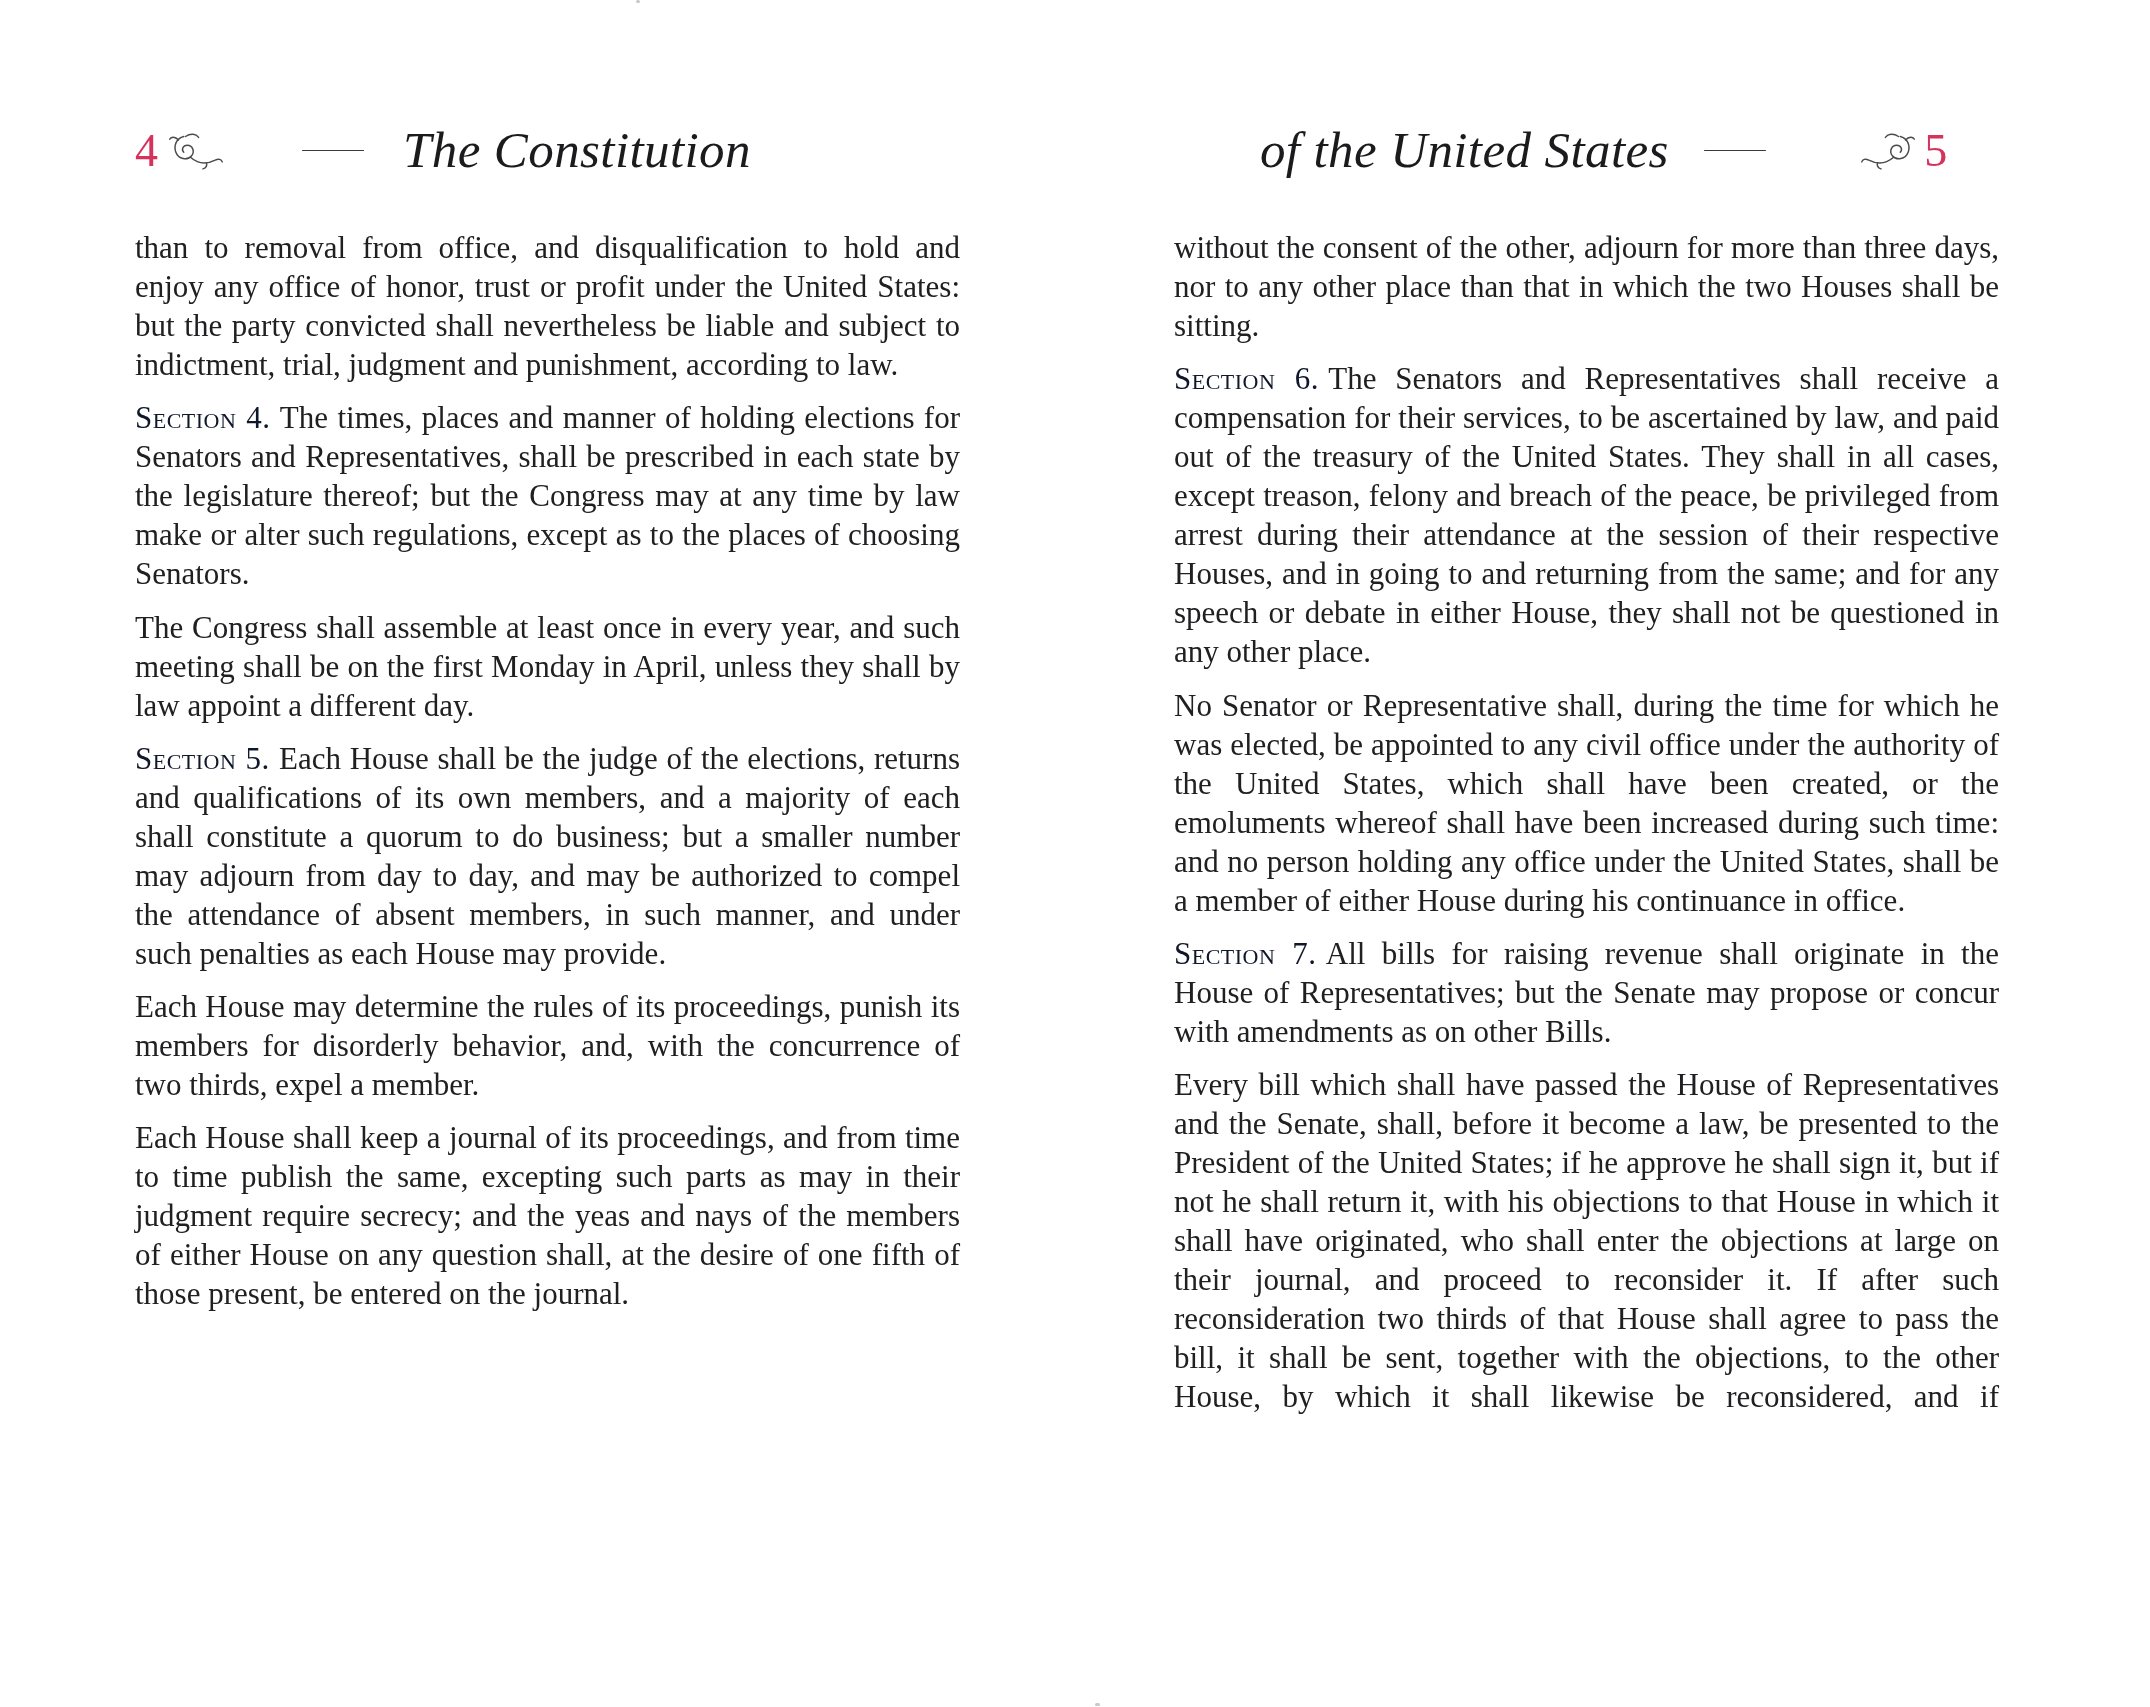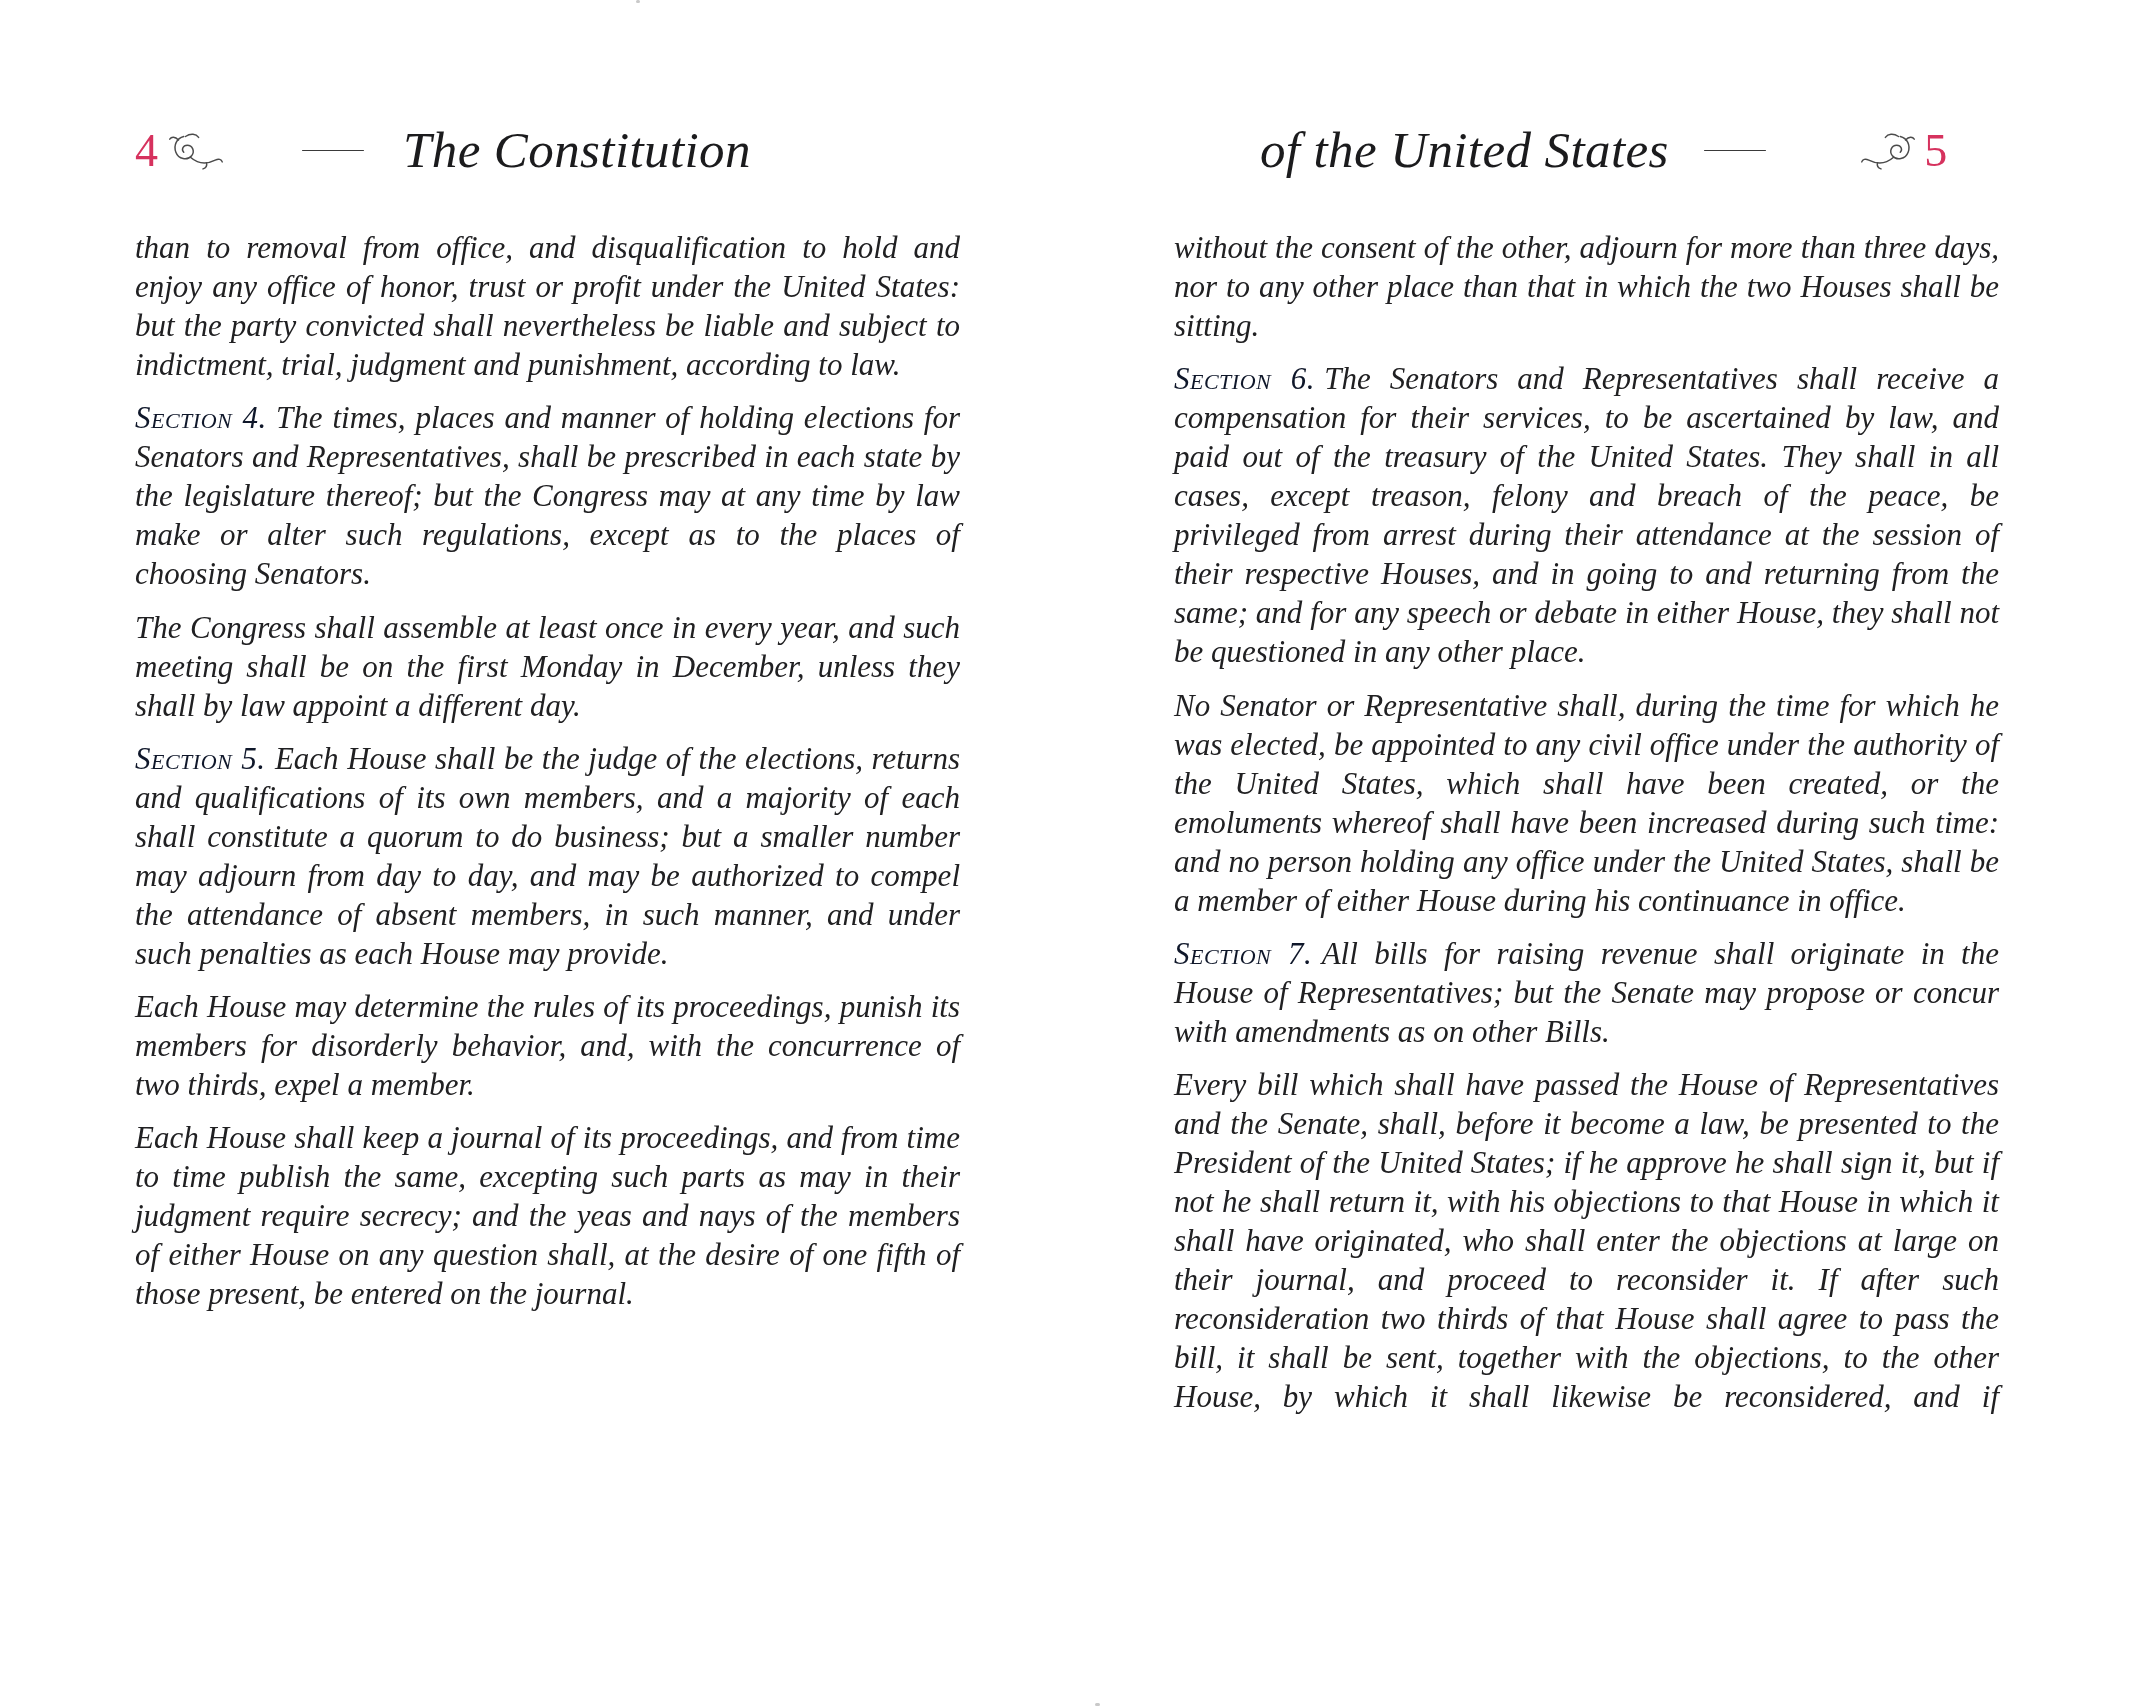--- a/index.html
+++ b/index.html
@@ -56,21 +56,21 @@
     position: absolute;
     top: 228px;
     width: 825px;
     font-size: 31px;
     line-height: 39px;
     text-align: justify;
   }
   .page-col.left  { left: 135px; }
   .page-col.right { left: 1174px; }
 
-  .page-col p { margin: 0 0 14.3px 0; font-style: italic; }
+  .page-col p { margin: 0 0 14.3px 0; }
   .page-col p.justify-last { text-align-last: justify; }
 
   .section-lead {
     color: #0f172a;
     font-variant: small-caps;
     letter-spacing: 0.5px;
     margin-right: 0.30em;
   }
   .section-lead:empty { display: none; margin: 0; }
 
@@ -114,21 +114,21 @@
           <path d="M12 10 C 8 6, 4 6, 2 9"></path>
         </g>
       </svg>
     </span>
     <span class="page-num page-num-right">5</span>
   </div>
 
   <div class="page-col left">
     <p><span>than to removal from office, and disqualification to hold and enjoy any office of honor, trust or profit under the United States: but the party convicted shall nevertheless be liable and subject to indictment, trial, judgment and punishment, according to law.</span></p>
     <p><span class="section-lead">Section 4.</span><span>The times, places and manner of holding elections for Senators and Representatives, shall be prescribed in each state by the legislature thereof; but the Congress may at any time by law make or alter such regulations, except as to the places of choosing Senators.</span></p>
-    <p><span>The Congress shall assemble at least once in every year, and such meeting shall be on the first Monday in December, unless they shall by law appoint a different day.</span></p>
+    <p><span>The Congress shall assemble at least once in every year, and such meeting shall be on the first Monday in April, unless they shall by law appoint a different day.</span></p>
     <p><span class="section-lead">Section 5.</span><span>Each House shall be the judge of the elections, returns and qualifications of its own members, and a majority of each shall constitute a quorum to do business; but a smaller number may adjourn from day to day, and may be authorized to compel the attendance of absent members, in such manner, and under such penalties as each House may provide.</span></p>
     <p><span>Each House may determine the rules of its proceedings, punish its members for disorderly behavior, and, with the concurrence of two thirds, expel a member.</span></p>
     <p><span>Each House shall keep a journal of its proceedings, and from time to time publish the same, excepting such parts as may in their judgment require secrecy; and the yeas and nays of the members of either House on any question shall, at the desire of one fifth of those present, be entered on the journal.</span></p>
   </div>
 
   <div class="page-col right">
     <p><span>without the consent of the other, adjourn for more than three days, nor to any other place than that in which the two Houses shall be sitting.</span></p>
     <p><span class="section-lead">Section 6.</span><span>The Senators and Representatives shall receive a compensation for their services, to be ascertained by law, and paid out of the treasury of the United States. They shall in all cases, except treason, felony and breach of the peace, be privileged from arrest during their attendance at the session of their respective Houses, and in going to and returning from the same; and for any speech or debate in either House, they shall not be questioned in any other place.</span></p>
     <p><span>No Senator or Representative shall, during the time for which he was elected, be appointed to any civil office under the authority of the United States, which shall have been created, or the emoluments whereof shall have been increased during such time: and no person holding any office under the United States, shall be a member of either House during his continuance in office.</span></p>
     <p><span class="section-lead">Section 7.</span><span>All bills for raising revenue shall originate in the House of Representatives; but the Senate may propose or concur with amendments as on other Bills.</span></p>

